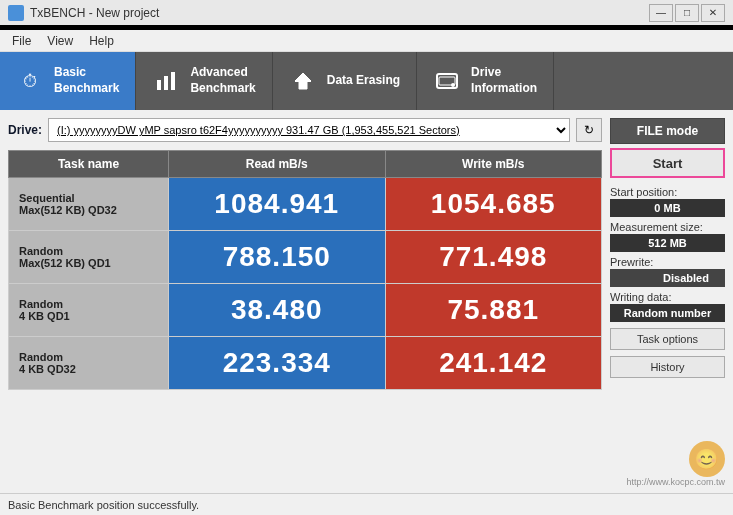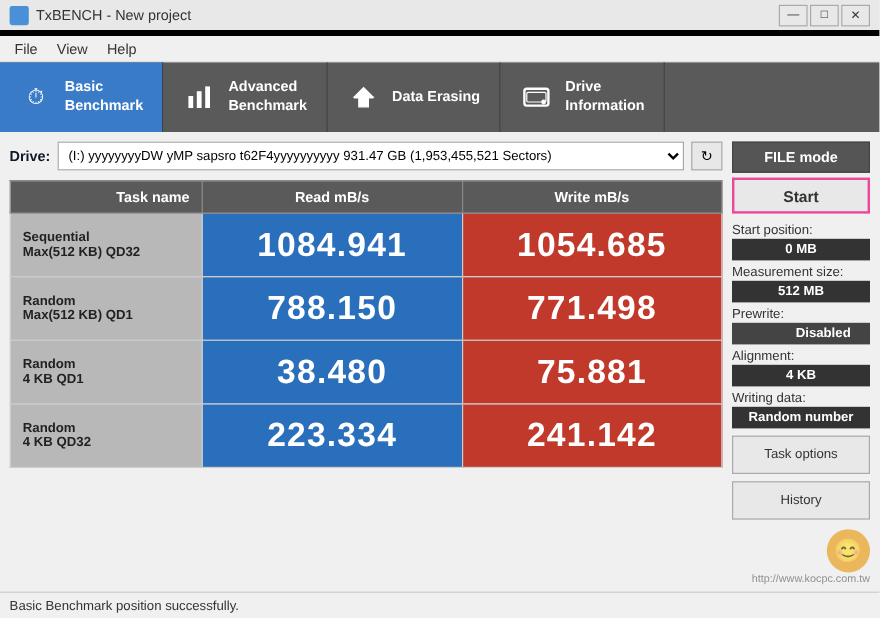--- a/index.html
+++ b/index.html
@@ -130,20 +130,21 @@
       color: #0f172a;
       font-weight: bold;
     }
     .drive-select {
       flex: 1;
       height: 24px;
       font-size: 11px;
       border: 1px solid #aaa;
       background: white;
       padding: 0 4px;
+      text-decoration: underline;
     }
     .drive-refresh-btn {
       width: 26px;
       height: 24px;
       border: 1px solid #aaa;
       background: #e8e8e8;
       cursor: pointer;
       display: flex;
       align-items: center;
       justify-content: center;
@@ -160,21 +161,21 @@
       color: white;
       font-size: 12px;
       font-weight: bold;
     }
     .bench-header td {
       padding: 6px 10px;
       text-align: center;
       border: 1px solid #888;
     }
     .bench-header td:first-child {
-      text-align: right;
+      text-align: center;
       margin-left: 47px;
     }
     .bench-row td {
       padding: 2px;
       border: 1px solid #ccc;
     }
     .bench-row {
       background: #d0d0d0;
     }
     .task-name-cell {
@@ -247,21 +248,21 @@
       margin-top: 1px;
     }
     .param-value.disabled {
       background: #444;
       padding-left: 40px;
     }
     .task-options-btn, .history-btn {
       background: #e8e8e8;
       color: #333;
       border: 1px solid #aaa;
-      height: 32px;
+      height: 22px;
       font-size: 11px;
       cursor: pointer;
       width: 100%;
       margin-top: 2px;
     }
 
     
     .status-bar {
       background: #f0f0f0;
       height: 22px;
@@ -433,24 +434,20 @@
     </div>
         <div>
       <div class="param-label">Measurement size:</div>
       <div class="param-value">512 MB</div>
     </div>
         <div>
       <div class="param-label">Prewrite:</div>
       <div class="param-value disabled">Disabled</div>
     </div>
         <div>
-      <div class="param-label">Alignment:</div>
-      <div class="param-value">4 KB</div>
-    </div>
-        <div>
       <div class="param-label">Writing data:</div>
       <div class="param-value">Random number</div>
     </div>
       </div>
 
     <button class="task-options-btn">Task options</button>
     <button class="history-btn">History</button>
   </div>
 </div>
 

